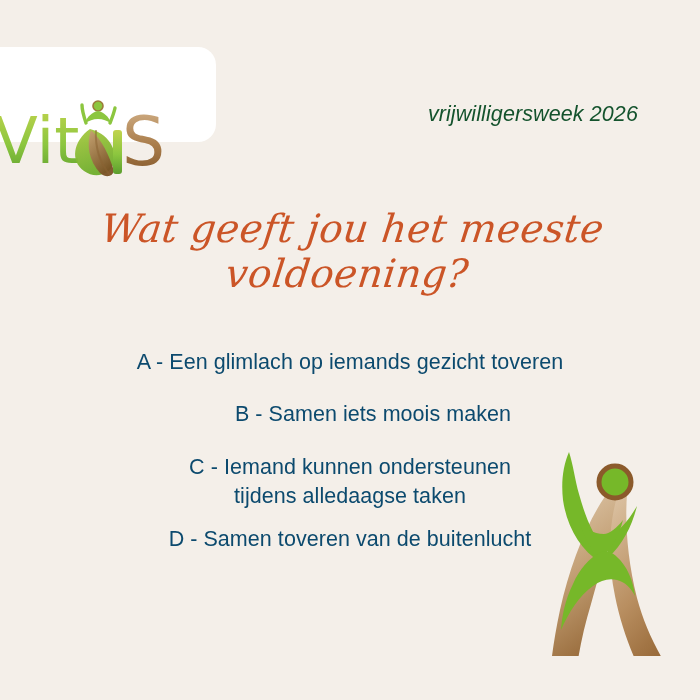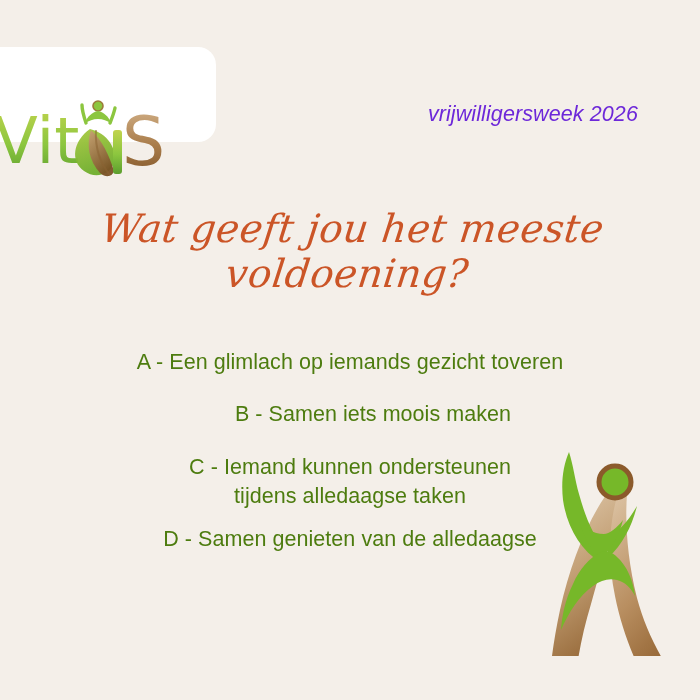--- a/index.html
+++ b/index.html
@@ -44,21 +44,21 @@
   #week-label {
     position: absolute;
     left: 418px;
     top: 102px;
     width: 220px;
     text-align: right;
     font-family: "Liberation Sans", sans-serif;
     font-style: italic;
     font-size: 21.5px;
     letter-spacing: 0.1px;
-    color: #6d28d9;
+    color: #14532d;
     white-space: nowrap;
   }
 
   
   #headline {
     position: absolute;
     left: 0;
     top: 206px;
     width: 700px;
     text-align: center;
@@ -74,21 +74,21 @@
   
   #options {
     position: absolute;
     left: 0;
     top: 348px;
     width: 700px;
   }
   .option {
     width: 700px;
     text-align: center;
-    color: #4d7c0f;
+    color: #0c4a6e;
     font-family: "Liberation Sans", sans-serif;
     font-size: 21.5px;
     font-weight: 400;
     line-height: 29px;
     letter-spacing: 0.05px;
     white-space: pre-line;
   }
   #option-a { margin-bottom: 23px; }
   #option-b { margin-bottom: 24px; padding-left: 23px; }
   #option-c { margin-bottom: 14px; }
@@ -157,21 +157,21 @@
 
   <div id="week-label">vrijwilligersweek 2026</div>
 
   <div id="headline">Wat geeft jou het meeste voldoening?</div>
 
   <div id="options">
     <div class="option" id="option-a">A - Een glimlach op iemands gezicht toveren</div>
     <div class="option" id="option-b">B - Samen iets moois maken</div>
     <div class="option" id="option-c">C - Iemand kunnen ondersteunen
 tijdens alledaagse taken</div>
-    <div class="option" id="option-d">D - Samen genieten van de alledaagse</div>
+    <div class="option" id="option-d">D - Samen toveren van de buitenlucht</div>
   </div>
 
   <svg id="decoration" viewBox="0 0 200 262">
     <defs>
       <linearGradient id="pathGrad1" x1="0" y1="0" x2="0.25" y2="1">
         <stop offset="0%" stop-color="#e4d0b6"></stop>
         <stop offset="45%" stop-color="#c4a177"></stop>
         <stop offset="100%" stop-color="#8a5a28"></stop>
       </linearGradient>
       <linearGradient id="pathGrad2" x1="0.1" y1="0" x2="0.5" y2="1">

